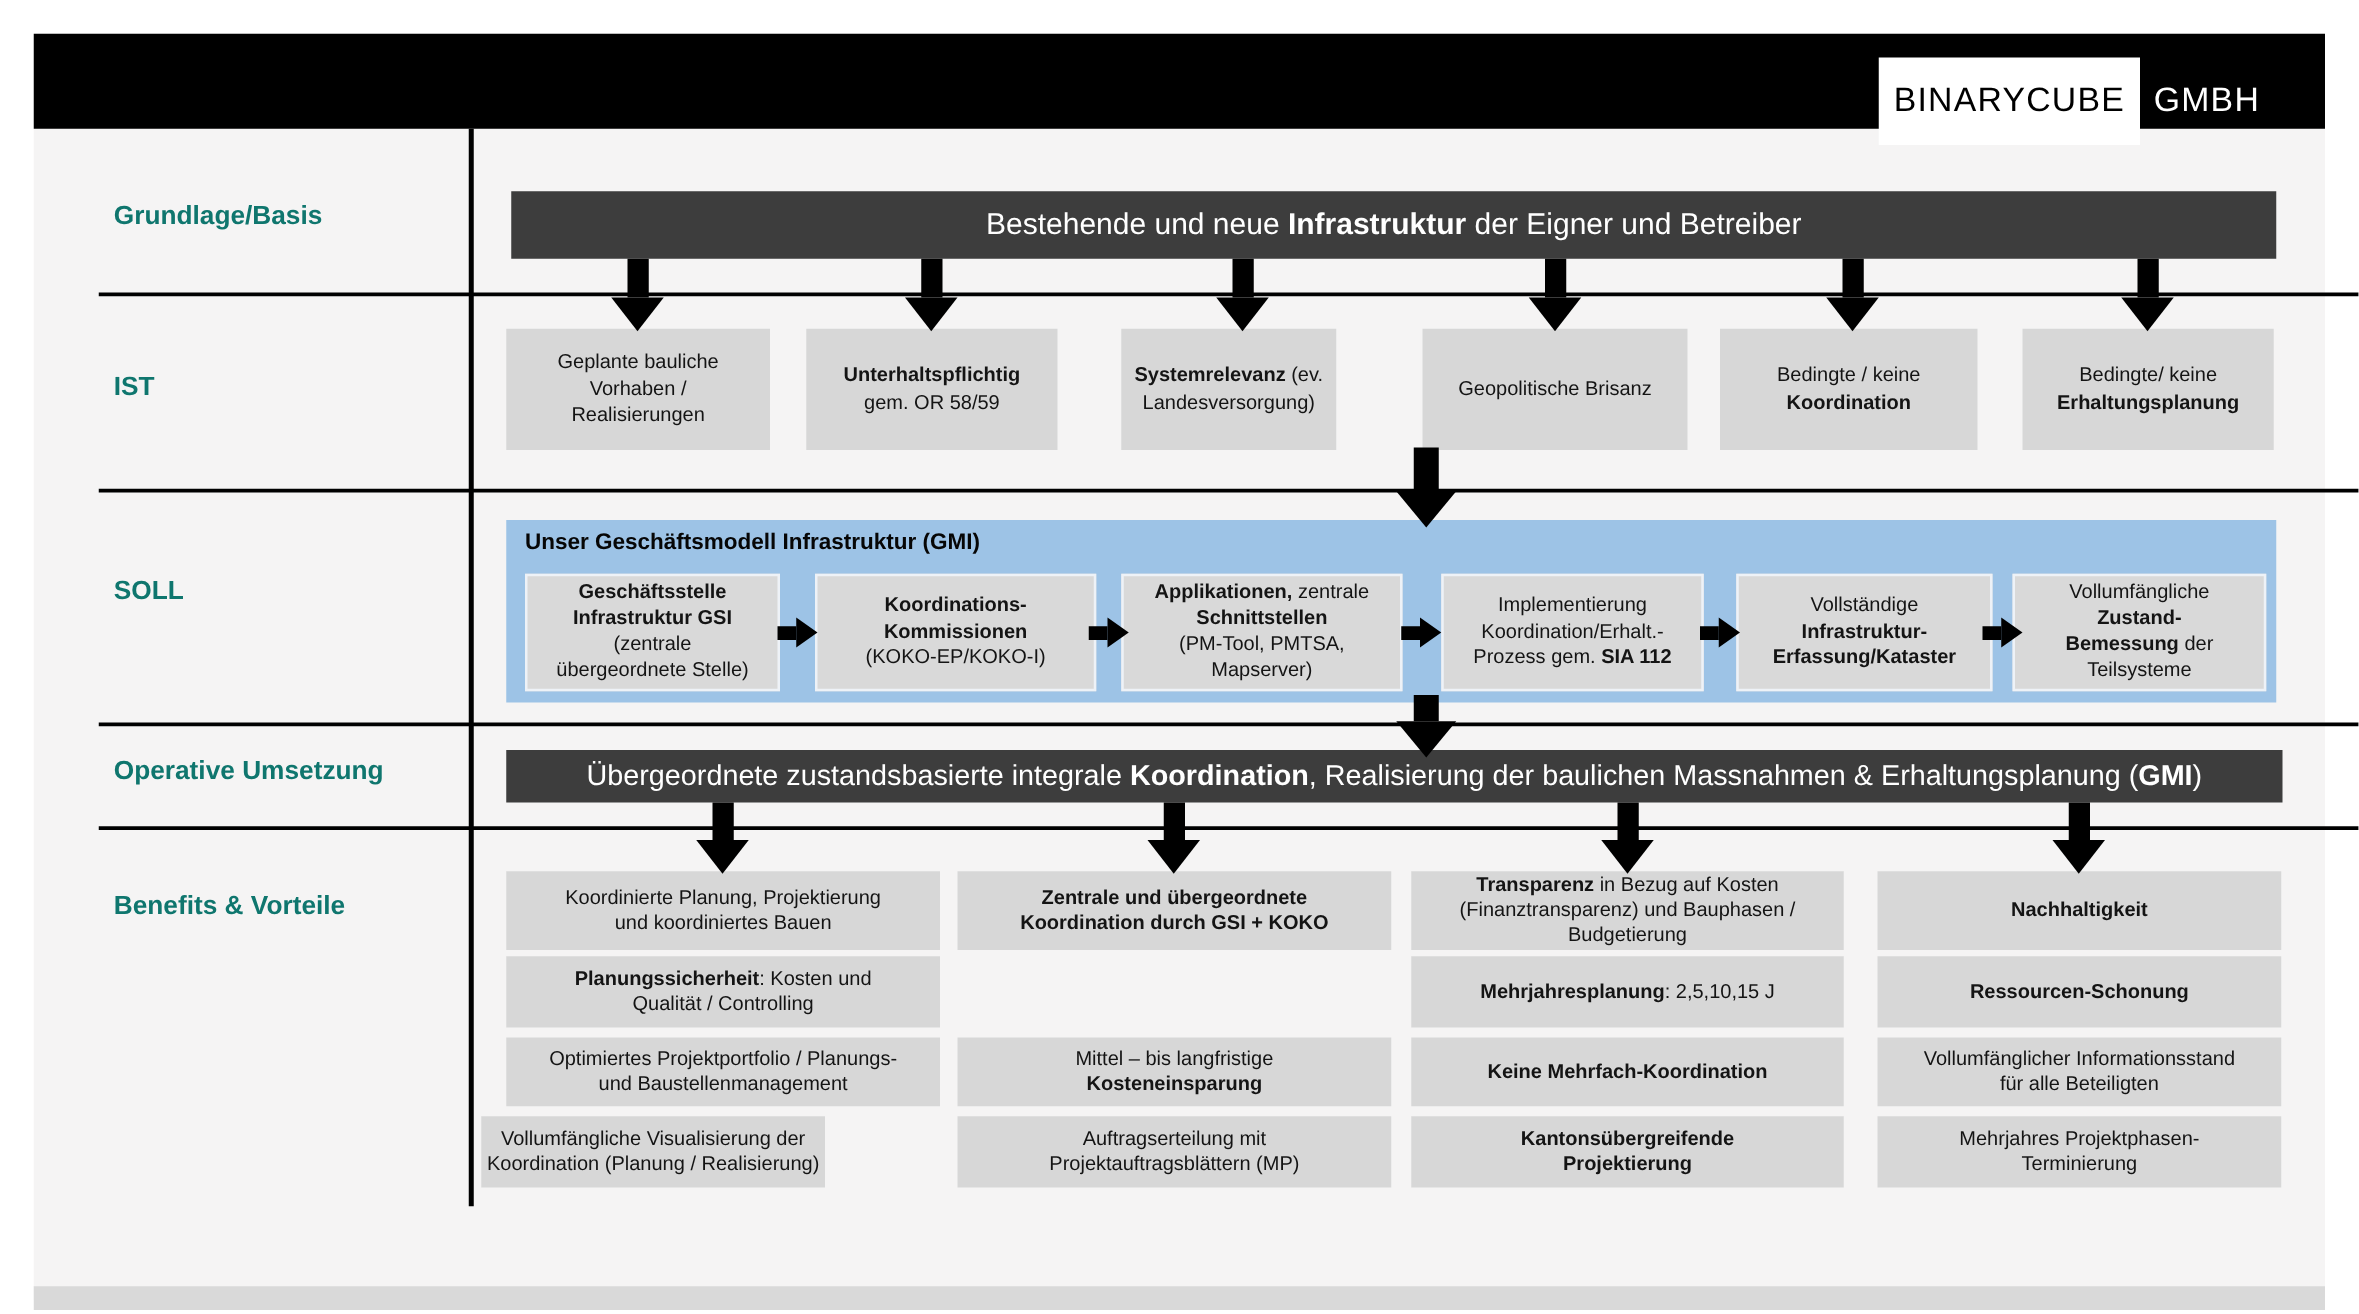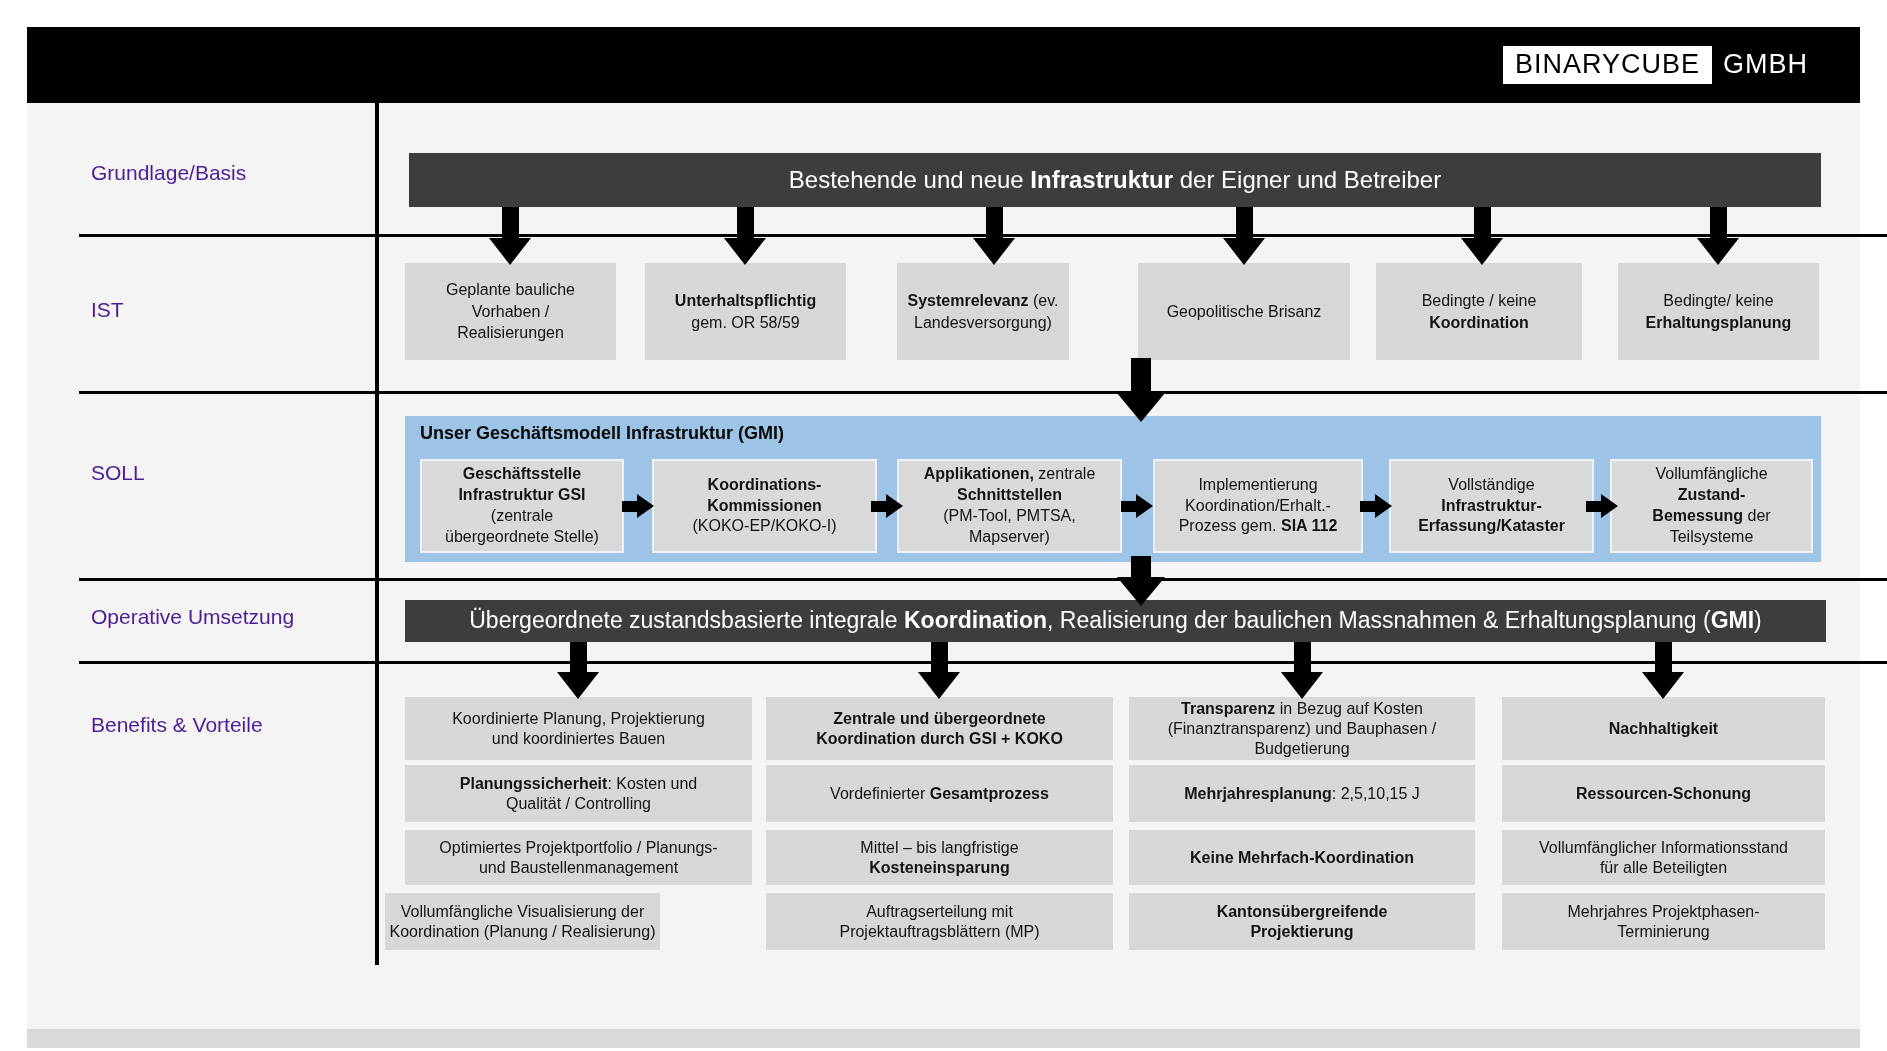--- a/index.html
+++ b/index.html
@@ -5,25 +5,25 @@
   html,body{margin:0;padding:0;background:#ffffff;}
   .page{
     position:relative;width:1887px;height:1051px;overflow:hidden;
     font-family:"Liberation Sans", sans-serif;color:#111;background:#ffffff;
   }
   .abs{position:absolute;}
   .content-bg{left:27px;top:27px;width:1833px;height:1013px;background:#f5f4f4;}
   .bottom-strip{left:27px;top:1029px;width:1833px;height:19px;background:#d9d9d9;}
   .topbar{left:27px;top:27px;width:1833px;height:76px;background:#000;}
   .logo{position:absolute;top:19px;right:52px;display:flex;align-items:center;gap:11px;}
-  .logo-box{background:#fff;color:#000;font-size:27px;letter-spacing:1px;padding:4px 12px;line-height:1.1;}
+  .logo-box{background:#fff;color:#000;font-size:27px;letter-spacing:1px;padding:20px 12px;line-height:1.1;}
   .logo-suffix{color:#fff;font-size:27px;letter-spacing:1px;}
   .vline{left:375px;top:103px;width:4px;height:862px;background:#000;}
   .hline{left:79px;width:1808px;height:3px;background:#000;}
-  .rowlabel{font-size:21px;font-weight:400;color:#4c1d95;white-space:nowrap;}
+  .rowlabel{font-size:21px;font-weight:700;color:#0f766e;white-space:nowrap;}
   .bar{background:#3d3d3d;display:flex;align-items:center;justify-content:center;text-align:center;color:#fff;}
   .bar .rich{line-height:1.2;}
   .gbox{background:#d7d7d7;display:flex;align-items:center;justify-content:center;text-align:center;color:#141414;}
   .rich{white-space:pre-line;}
   .b{font-weight:700;text-align:center;}
   .ist-box .rich{font-size:16px;line-height:1.35;padding:0 6px;}
   .soll-block{left:405px;top:416px;width:1416px;height:146px;background:#9dc3e6;}
   .soll-title{position:absolute;left:15px;top:7px;font-size:18px;font-weight:700;color:#060606;}
   .soll-box{background:#d9d9d9;border:2px solid #eef2f7;box-sizing:border-box;}
   .soll-box .rich{font-size:16px;line-height:1.3;padding:0 4px;}
@@ -222,23 +222,20 @@
   </div>
   <div class="abs gbox benefit" style="left:385px;top:893px;width:275px;height:57px">
     <div class="rich"><span>Vollumfängliche Visualisierung der
 Koordination (Planung / Realisierung)</span></div>
   </div>
 
   <div class="abs gbox benefit" style="left:766px;top:697px;width:347px;height:63px">
     <div class="rich"><span class="b">Zentrale und übergeordnete
 Koordination durch GSI + KOKO</span></div>
   </div>
-  <div class="abs gbox benefit" style="left:766px;top:765px;width:347px;height:57px">
-    <div class="rich"><span>Vordefinierter </span><span class="b">Gesamtprozess</span></div>
-  </div>
   <div class="abs gbox benefit" style="left:766px;top:830px;width:347px;height:55px">
     <div class="rich"><span>Mittel – bis langfristige
 </span><span class="b">Kosteneinsparung</span></div>
   </div>
   <div class="abs gbox benefit" style="left:766px;top:893px;width:347px;height:57px">
     <div class="rich"><span>Auftragserteilung mit
 Projektauftragsblättern (MP)</span></div>
   </div>
 
   <div class="abs gbox benefit" style="left:1129px;top:697px;width:346px;height:63px">

